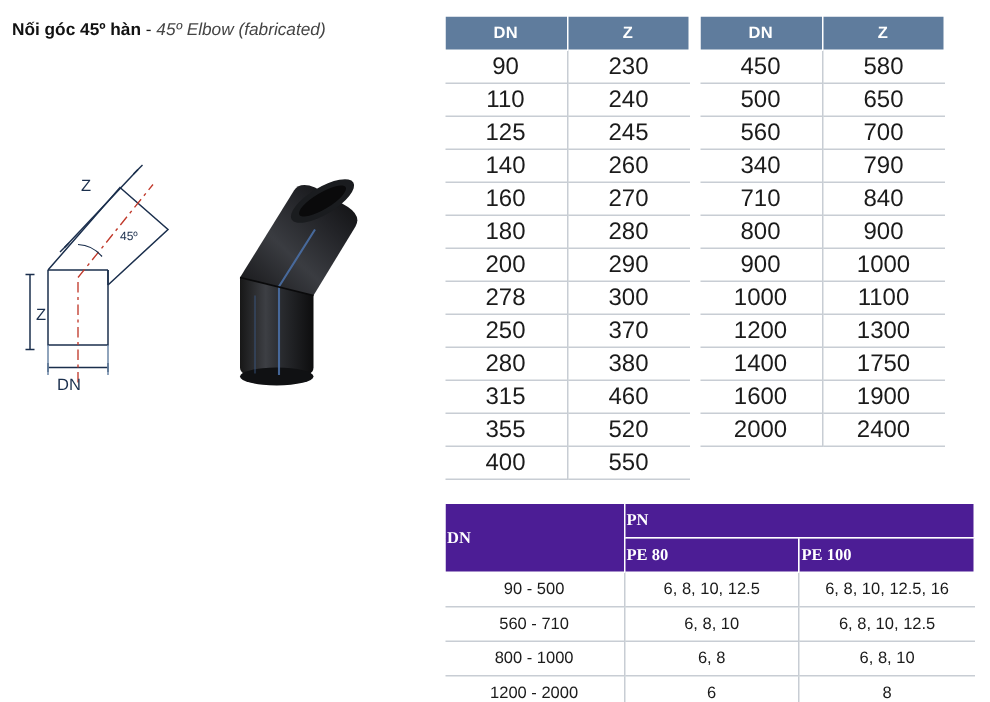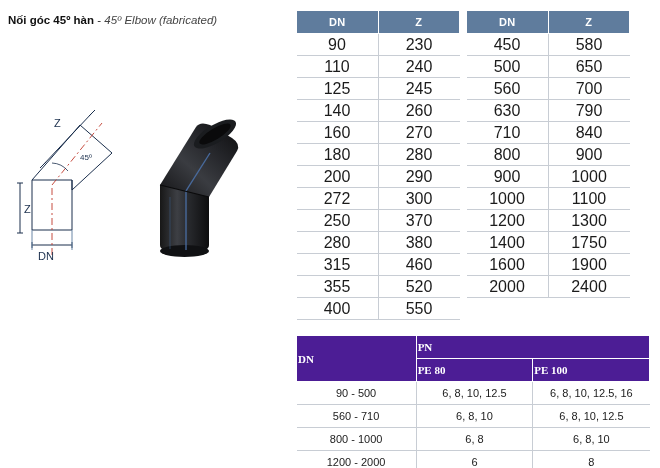--- a/index.html
+++ b/index.html
@@ -254,21 +254,21 @@
         </tr>
       <tr>
           <td class="sep">180</td>
           <td>280</td>
         </tr>
       <tr>
           <td class="sep">200</td>
           <td>290</td>
         </tr>
       <tr>
-          <td class="sep">272</td>
+          <td class="sep">278</td>
           <td>300</td>
         </tr>
       <tr>
           <td class="sep">250</td>
           <td>370</td>
         </tr>
       <tr>
           <td class="sep">280</td>
           <td>380</td>
         </tr>
@@ -305,21 +305,21 @@
         </tr>
       <tr>
           <td class="sep">500</td>
           <td>650</td>
         </tr>
       <tr>
           <td class="sep">560</td>
           <td>700</td>
         </tr>
       <tr>
-          <td class="sep">630</td>
+          <td class="sep">340</td>
           <td>790</td>
         </tr>
       <tr>
           <td class="sep">710</td>
           <td>840</td>
         </tr>
       <tr>
           <td class="sep">800</td>
           <td>900</td>
         </tr>

